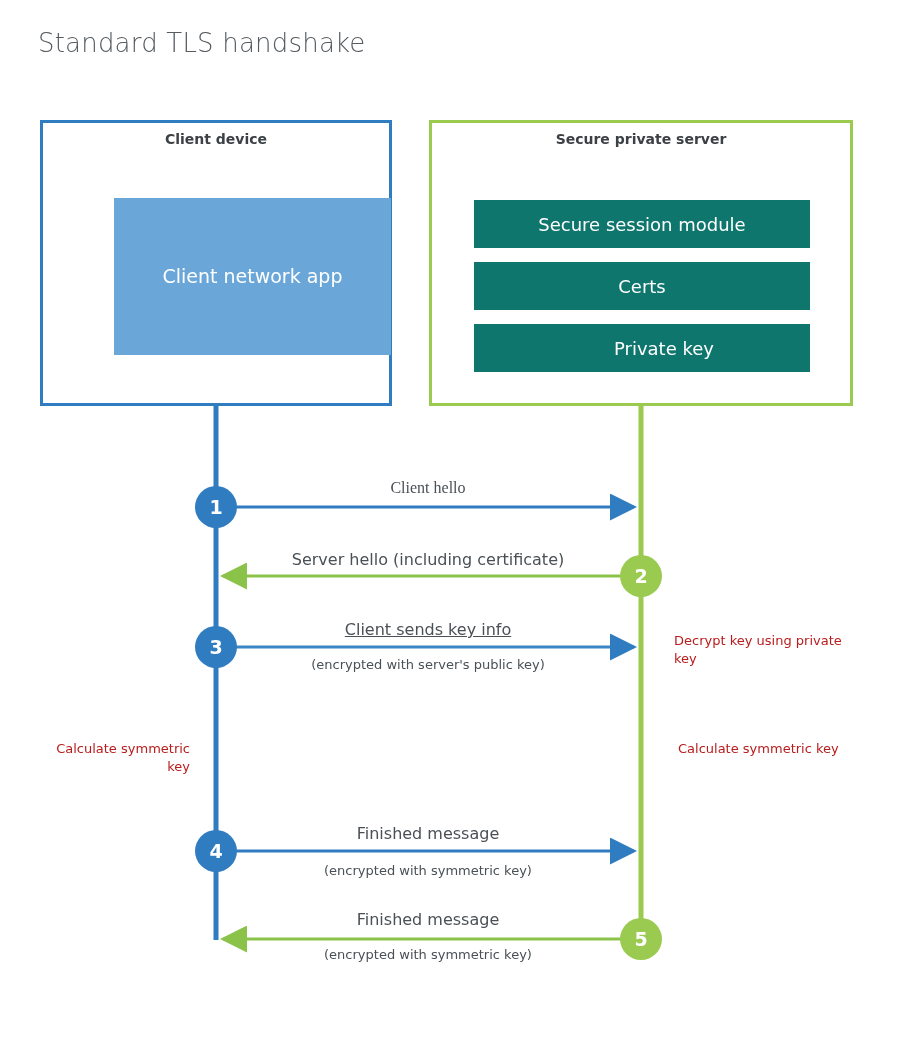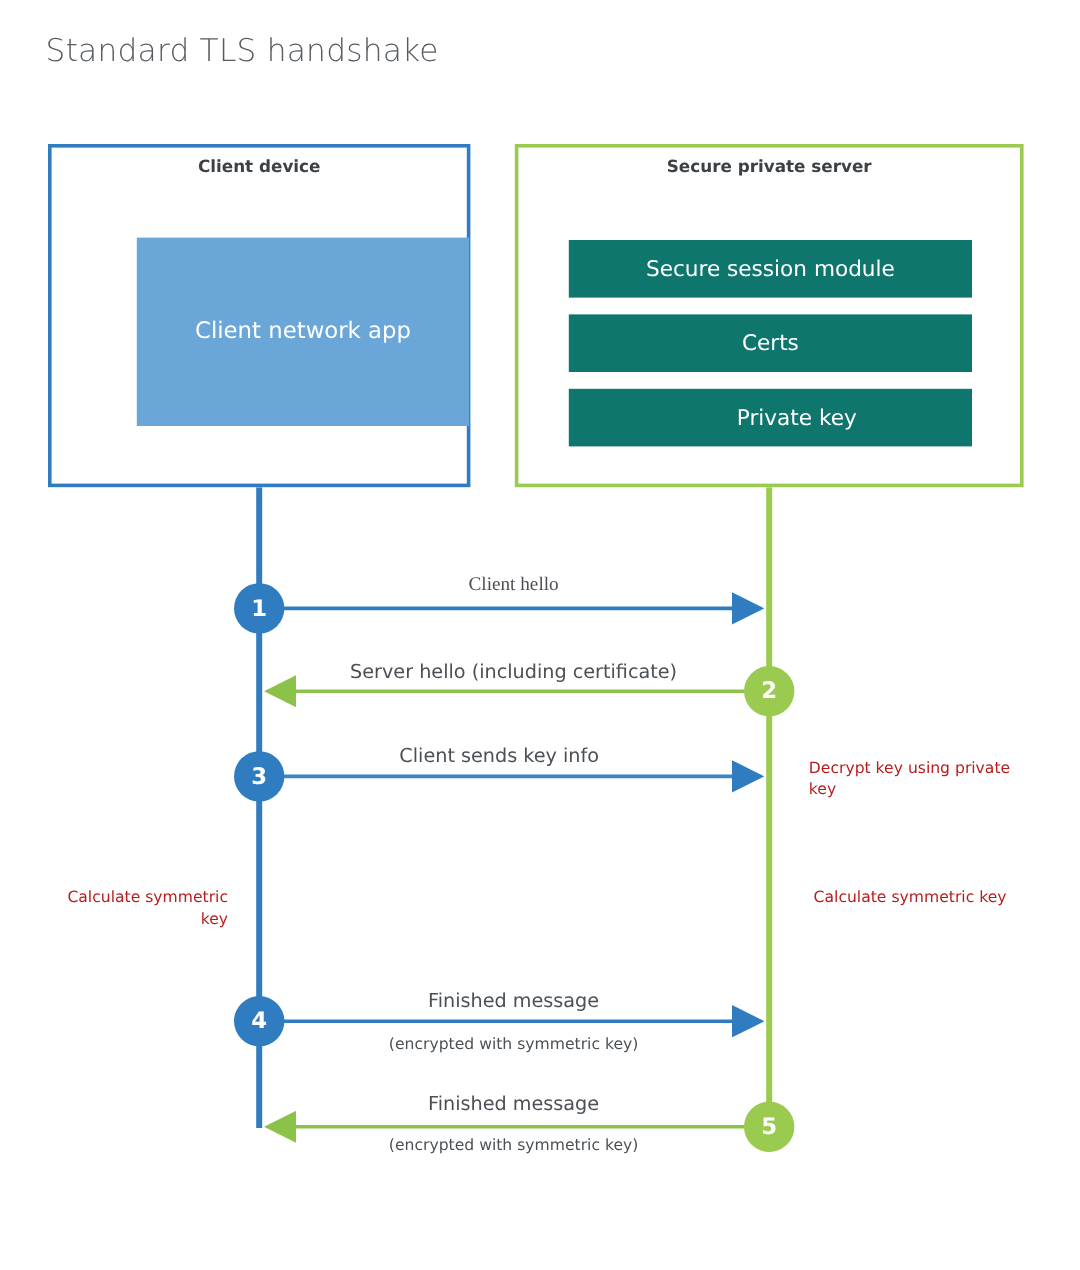--- a/index.html
+++ b/index.html
@@ -175,21 +175,22 @@
   <div class="step-circle blue" style="left:195px; top:486px;">1</div>
   <div class="step-circle green" style="left:620px; top:555px;">2</div>
   <div class="step-circle blue" style="left:195px; top:626px;">3</div>
   <div class="step-circle blue" style="left:195px; top:830px;">4</div>
   <div class="step-circle green" style="left:620px; top:918px;">5</div>
 
   <div class="msg-label" style="left:228px; top:479px; width:400px;font-family:Liberation Serif, serif;">Client hello</div>
 
   <div class="msg-label" style="left:228px; top:550px; width:400px;">Server hello (including certificate)</div>
 
-  <div class="msg-label" style="left:216px; top:620px; width:400px;">Client sends key info</div>
+  <div class="msg-label" style="left:228px; top:620px; width:400px;text-decoration:underline;">Client sends key info</div>
+  <div class="msg-sub" style="left:228px; top:657px; width:400px;">(encrypted with server's public key)</div>
 
   <div class="msg-label" style="left:228px; top:824px; width:400px;">Finished message</div>
   <div class="msg-sub" style="left:228px; top:863px; width:400px;">(encrypted with symmetric key)</div>
 
   <div class="msg-label" style="left:228px; top:910px; width:400px;">Finished message</div>
   <div class="msg-sub" style="left:228px; top:947px; width:400px;">(encrypted with symmetric key)</div>
 
   <div class="side-note" style="left:674px; top:632px; width:180px;">Decrypt key using private key</div>
 
   <div class="side-note right-align" style="left:30px; top:740px; width:160px;">Calculate symmetric key</div>

